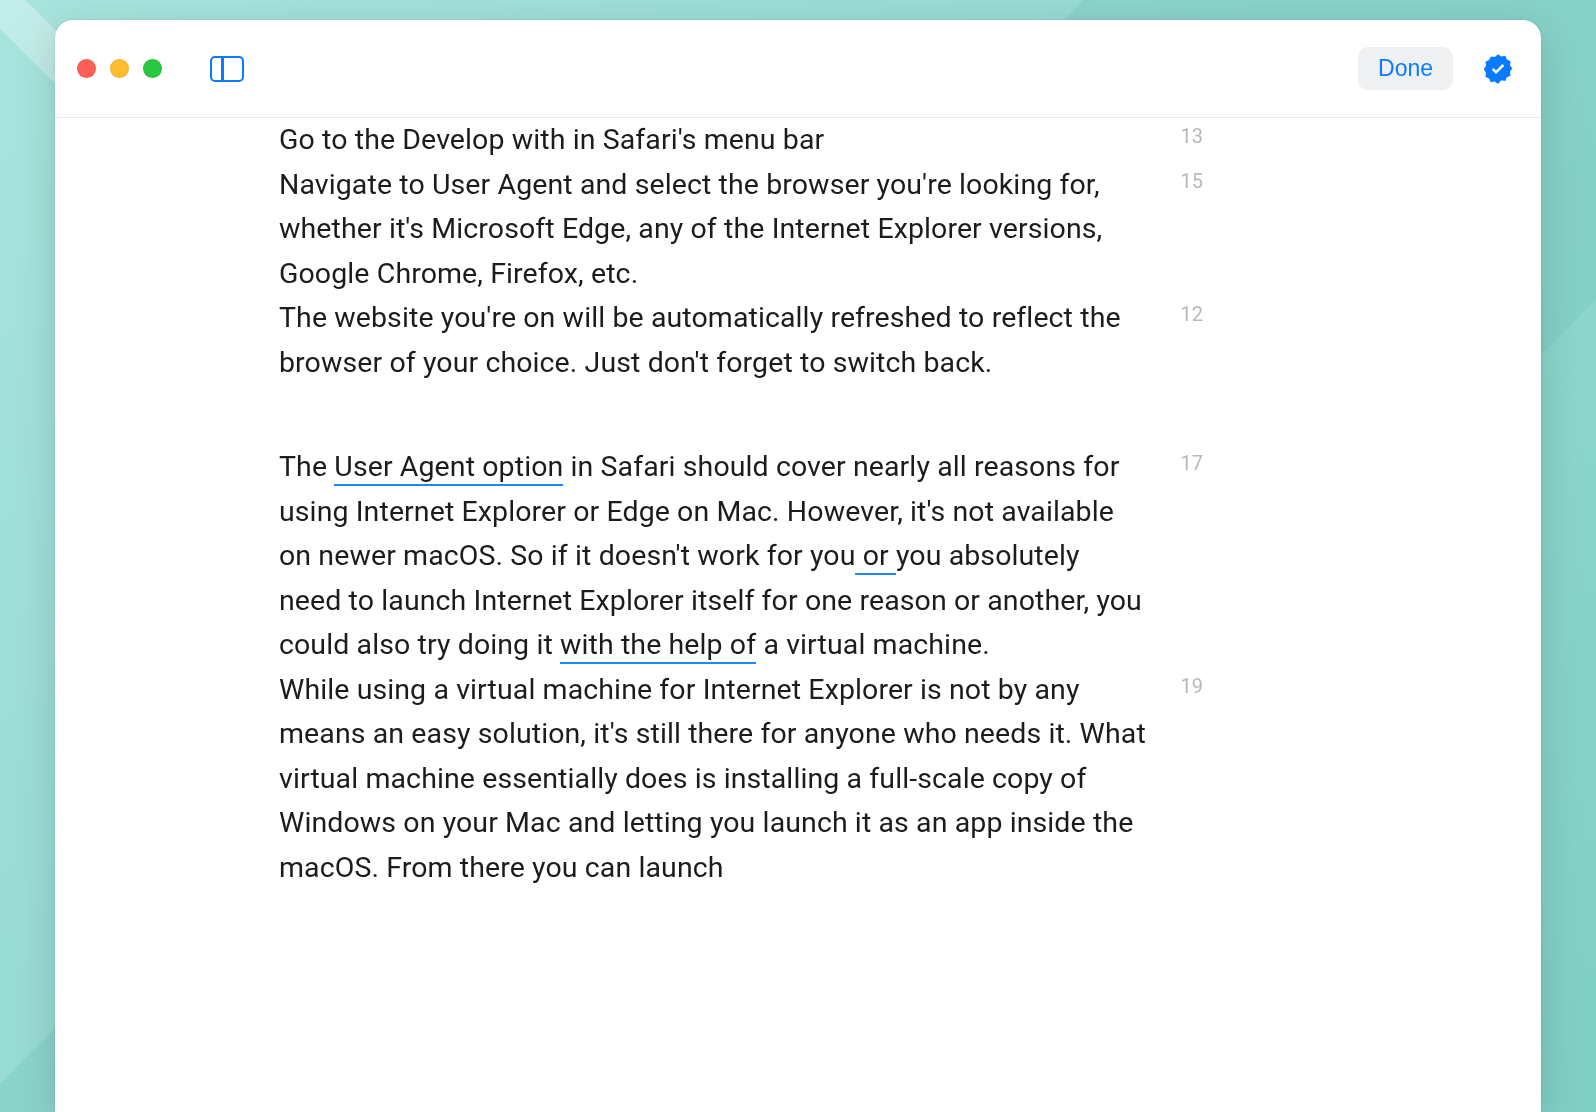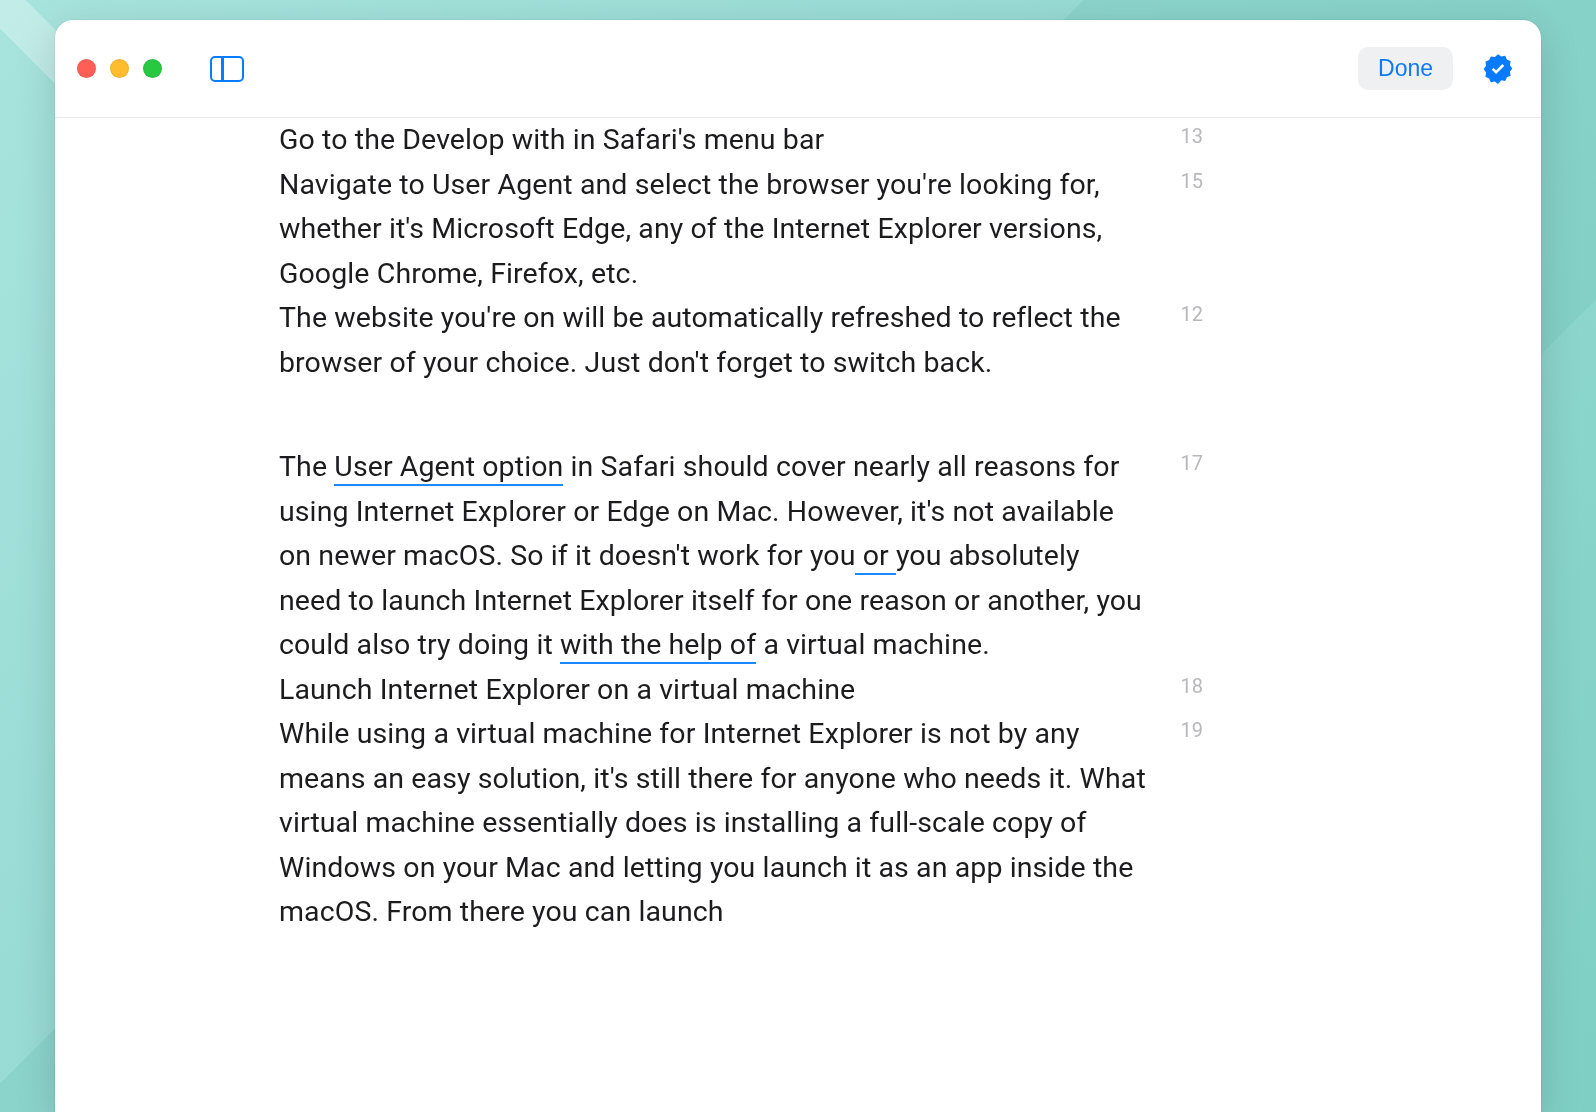--- a/index.html
+++ b/index.html
@@ -152,22 +152,18 @@
         <div class="para-row">
           <div class="para-text">The website you're on will be automatically refreshed to reflect the browser of your choice. Just don't forget to switch back.</div>
           <div class="para-num">12</div>
         </div>
         <div class="gap"></div>
         <div class="para-row">
           <div class="para-text">The <span class="u-blue">User Agent option</span> in Safari should cover nearly all reasons for using Internet Explorer or Edge on Mac. However, it's not available on newer macOS. So if it doesn't work for you<span class="u-blue"> or </span>you absolutely need to launch Internet Explorer itself for one reason or another, you could also try doing it <span class="u-blue">with the help of</span> a virtual machine.</div>
           <div class="para-num">17</div>
         </div>
         <div class="para-row">
-          <div class="para-text">Launch Internet Explorer on a virtual machine</div>
-          <div class="para-num">18</div>
-        </div>
-        <div class="para-row">
           <div class="para-text">While using a virtual machine for Internet Explorer is not by any means an easy solution, it's still there for anyone who needs it. What virtual machine essentially does is installing a full-scale copy of Windows on your Mac and letting you launch it as an app inside the macOS. From there you can launch</div>
           <div class="para-num">19</div>
         </div>
       </div>
   </div>
 </div>
 
 </body></html>

